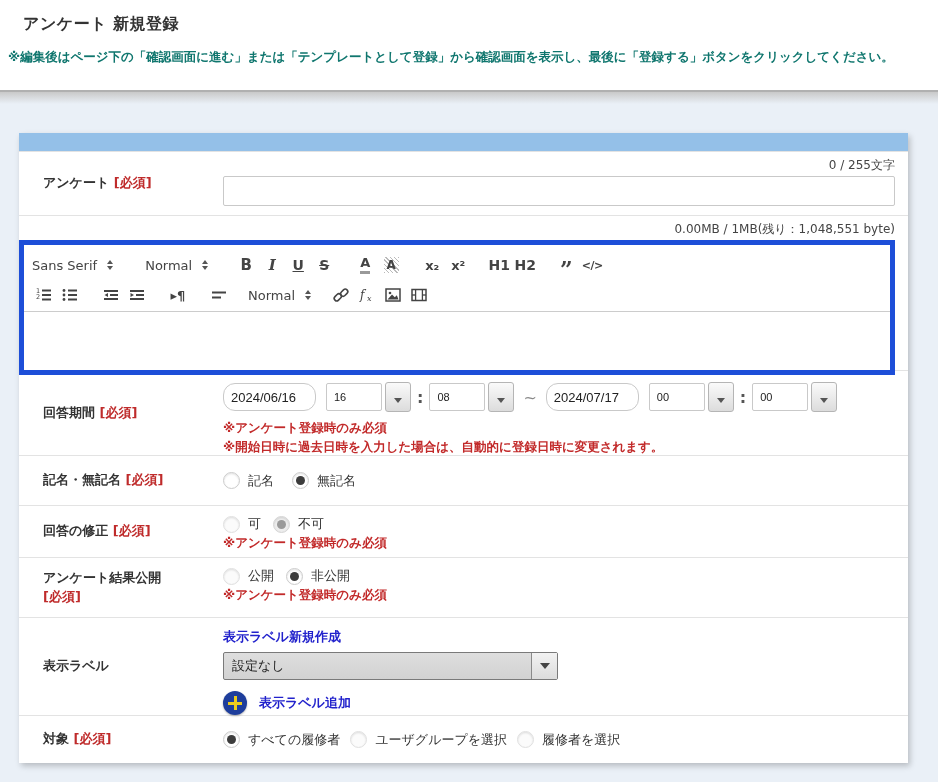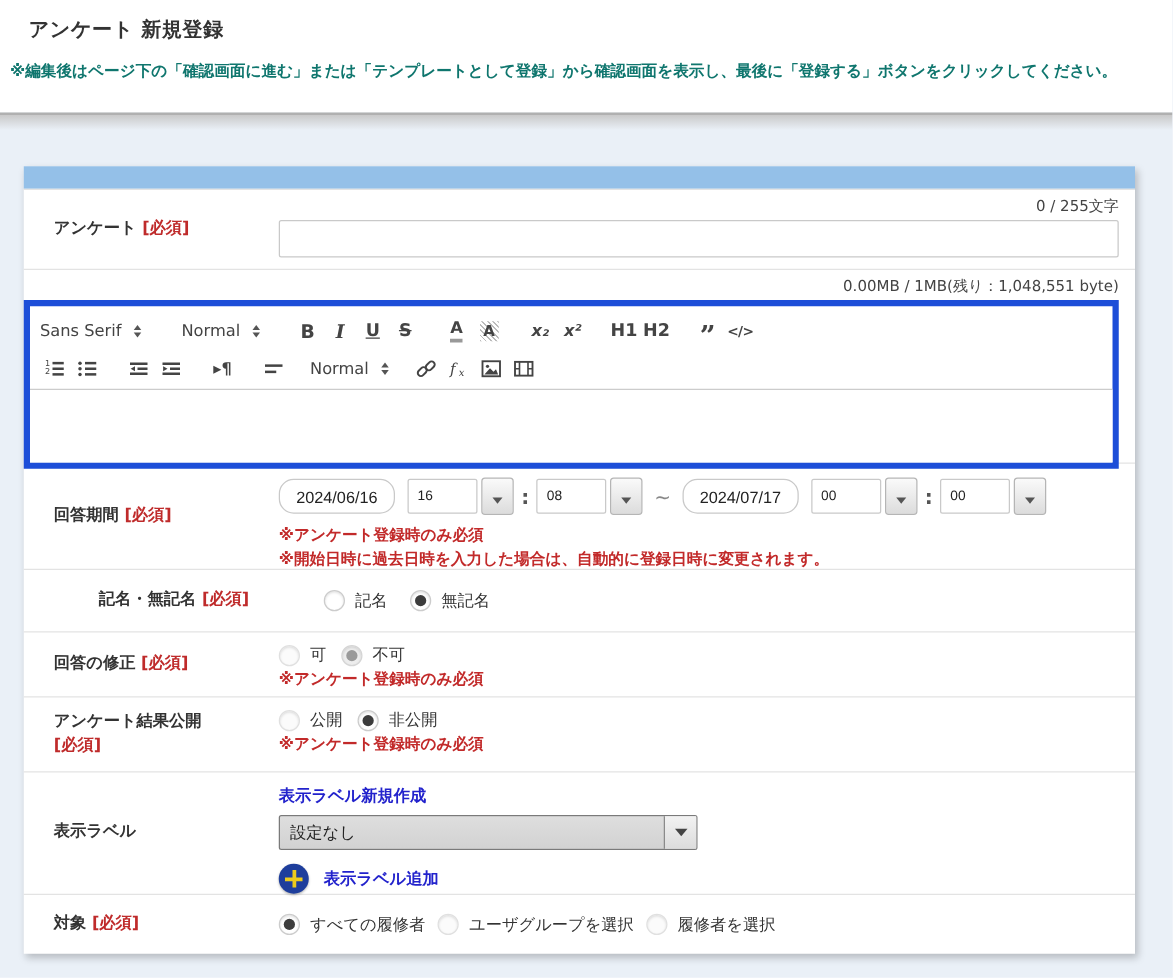--- a/index.html
+++ b/index.html
@@ -42,43 +42,43 @@
   .updown { display:inline-flex; flex-direction:column; gap:2px; }
   .tri-up { width:0; height:0; border-left:3.5px solid transparent; border-right:3.5px solid transparent; border-bottom:4px solid #555; }
   .tri-dn { width:0; height:0; border-left:3.5px solid transparent; border-right:3.5px solid transparent; border-top:4px solid #555; }
   .g-bold { font-weight:bold; font-size:15px; }
   .g-italic { font-family:"DejaVu Serif","Liberation Serif",serif; font-style:italic; font-size:15px; font-weight:bold; }
   .g-under { text-decoration:underline; font-size:14px; font-weight:bold; }
   .g-strike { text-decoration:line-through; font-size:14px; font-weight:bold; }
   .g-color { font-weight:bold; font-size:13px; border-bottom:3px solid #999; line-height:1.1; }
   .g-bg { font-weight:bold; font-size:12px; padding:1px 3px;
           background:repeating-linear-gradient(45deg,#bbb 0 1px,transparent 1px 3px); }
-  .g-sub, .g-sup { font-weight:bold; font-size:13px;font-style:italic; }
+  .g-sub, .g-sup { font-weight:bold; font-size:13px; }
   .g-h { font-weight:bold; font-size:14px; }
   .g-quote { font-family:"DejaVu Serif","Liberation Serif",serif; font-weight:bold; font-size:22px; line-height:10px; padding-top:8px; }
   .g-code { font-weight:bold; font-size:11px; letter-spacing:-0.5px; }
   .g-dir { font-weight:bold; font-size:13px; }
   .icon-svg { width:18px; height:18px; }
   .ql-editor-area { height:58px; background:#fff; }
 
   
   .row-period { height:85px; }
   .period-controls { display:flex; align-items:center; padding-top:11px; }
-  .date-input { width:93px; height:28px; border:1px solid #c9c9c9; border-radius:12px; font-size:13px; text-align:center; padding:0 7px; color:#222; background:#fff; }
+  .date-input { width:93px; height:28px; border:1px solid #c9c9c9; border-radius:12px; font-size:13px; text-align:left; padding:0 7px; color:#222; background:#fff; }
   .spinner { display:flex; align-items:center; margin-left:10px; }
   .spin-input { width:56px; height:28px; border:1px solid #c9c9c9; border-radius:2px; font-size:11px; padding:0 7px; color:#222; background:#fff; }
   .spin-btn { width:26px; height:30px; margin-left:3px; border:1px solid #b5b5b5; border-radius:3px;
               background:linear-gradient(#fafafa,#dcdcdc); display:flex; align-items:center; justify-content:center; cursor:pointer; }
   .spin-tri { width:0; height:0; border-left:4.5px solid transparent; border-right:4.5px solid transparent; border-top:5px solid #555; margin-top:6px; }
   .sep-colon { margin:0 6px; color:#555; font-weight:bold; }
   .sep-tilde { margin:0 9px; color:#888; }
   .period-notes { padding-top:6px; }
 
   
-  .row-named { height:50px;padding-left:36px; }
+  .row-named { height:50px; }
   .row-modify { height:52px; }
   .row-publish { height:60px; }
   .row-target { height:48px; }
   .radio-line { display:flex; align-items:center; }
   .v-center { height:100%; }
   .pad-top { padding-top:9px; }
   .radio { width:17px; height:17px; border-radius:50%; background:#fff; border:1px solid #ccc;
            box-shadow:inset 0 1px 2px rgba(0,0,0,0.12); display:inline-flex; align-items:center; justify-content:center; cursor:pointer; flex:none; }
   .radio.checked::after { content:""; width:9px; height:9px; border-radius:50%; background:#3c3c3c; }
   .radio.dim { border-color:#e0e0e0; background:#fbfbfb; }

